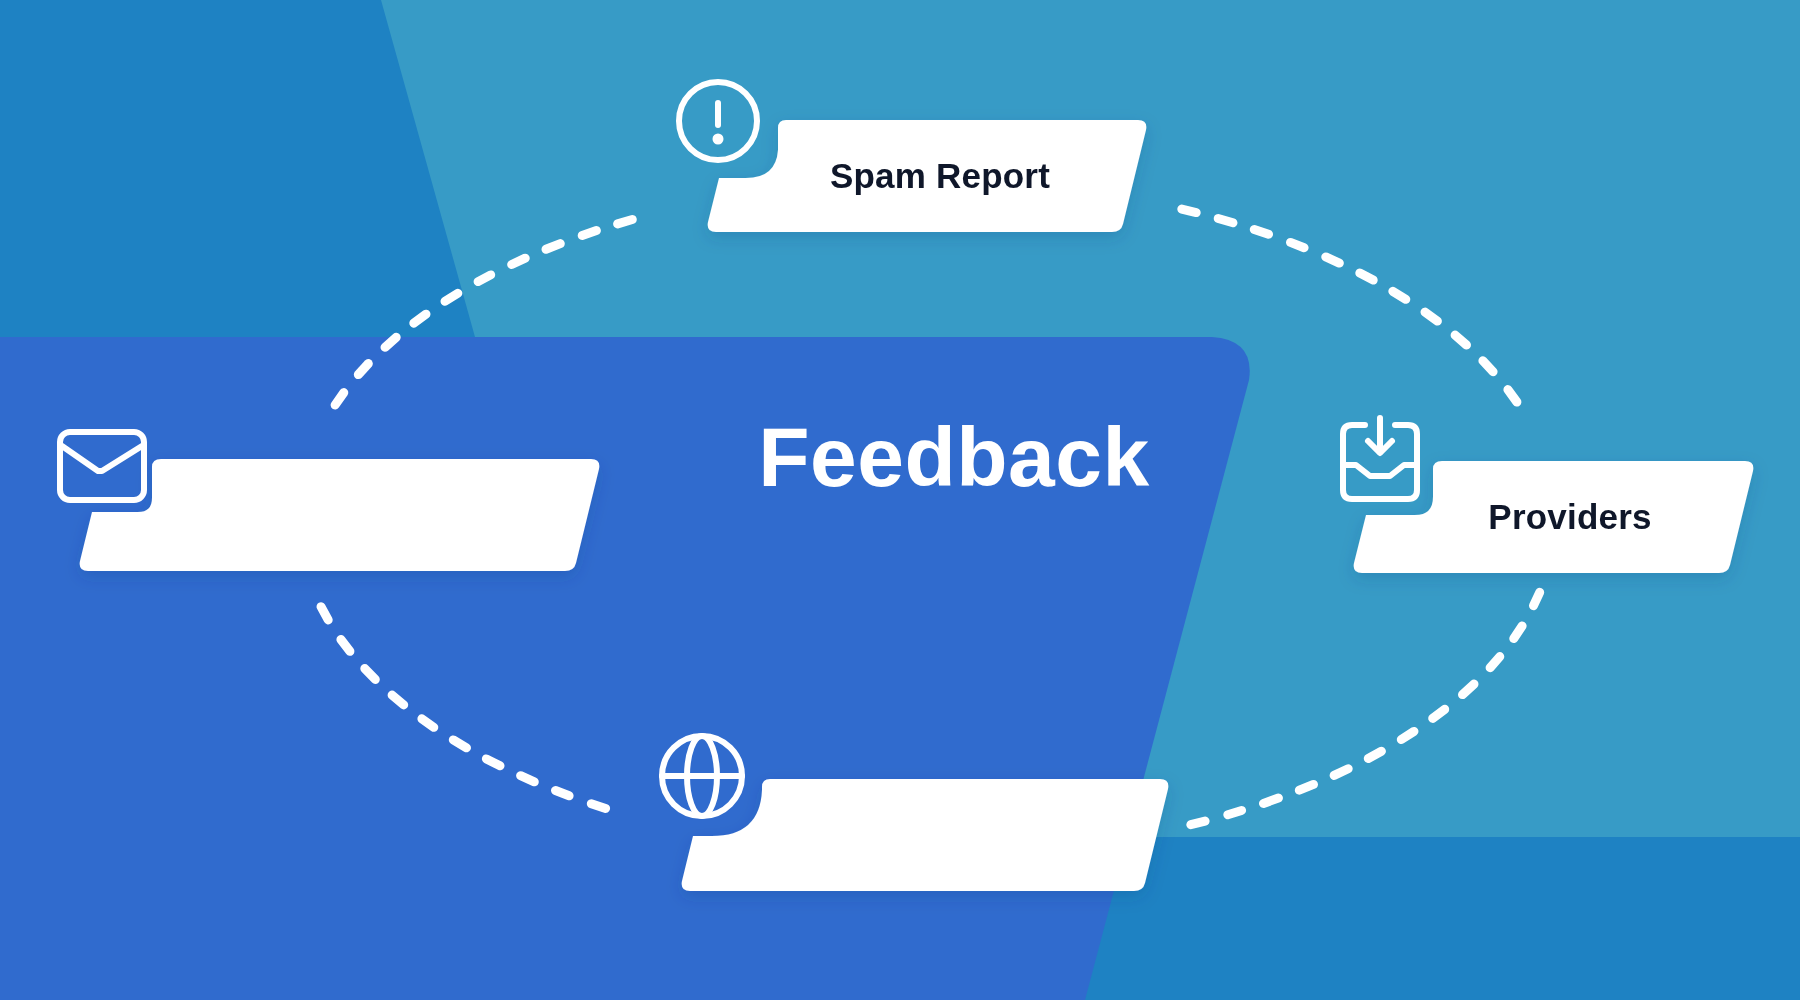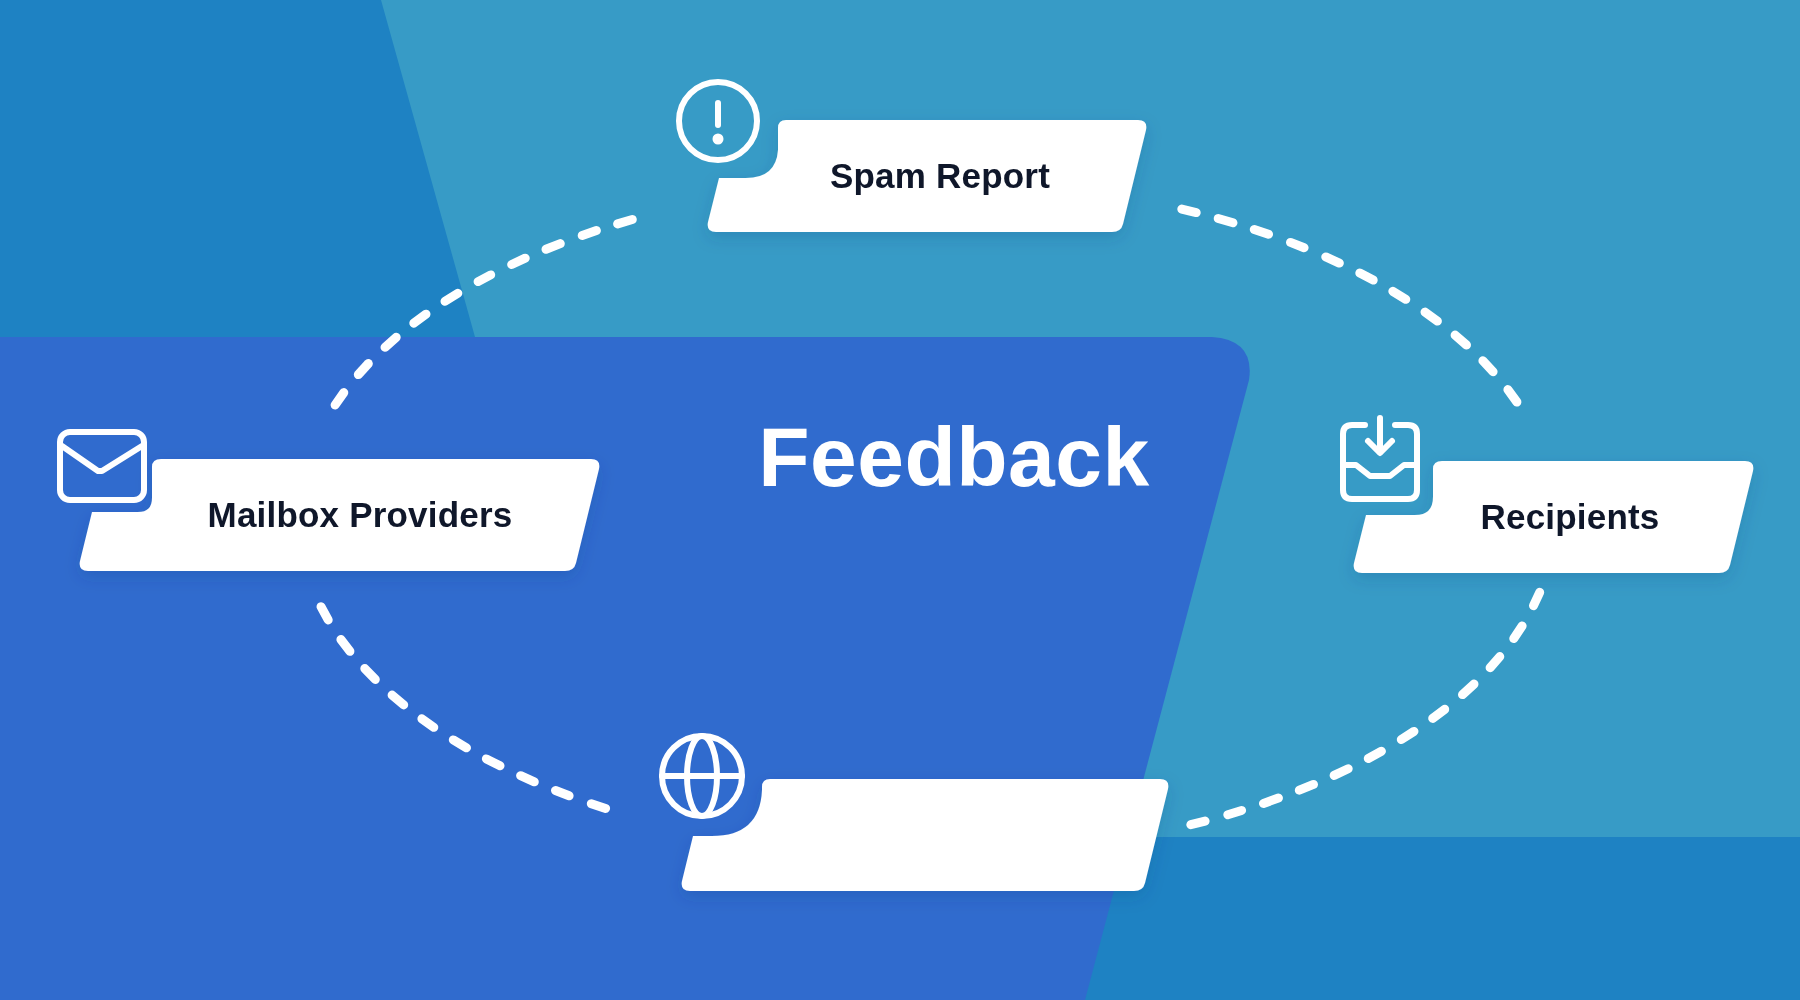--- a/index.html
+++ b/index.html
@@ -104,15 +104,14 @@
     </g>
     <g fill="none" stroke="#FFFFFF" stroke-width="6" stroke-linecap="round" stroke-linejoin="round">
       <rect x="60" y="432" width="84" height="68" rx="10" ry="10"></rect>
       <polyline points="62,446 98,471 102,471 142,446"></polyline>
     </g>
   </svg>
 
   <div class="title-line" style="top:408px">Feedback</div>
 
   <div class="card-label" style="left:780px; top:120px; width:320px;">Spam Report</div>
-  <div class="card-label" style="left:1440px; top:461px; width:260px;">Recipients</div>
-  <div class="card-label" style="left:160px; top:459px; width:400px;">Mailbox Providers</div>
+  <div class="card-label" style="left:1440px; top:461px; width:260px;">Providers</div>
 </div>
 
 </body></html>

